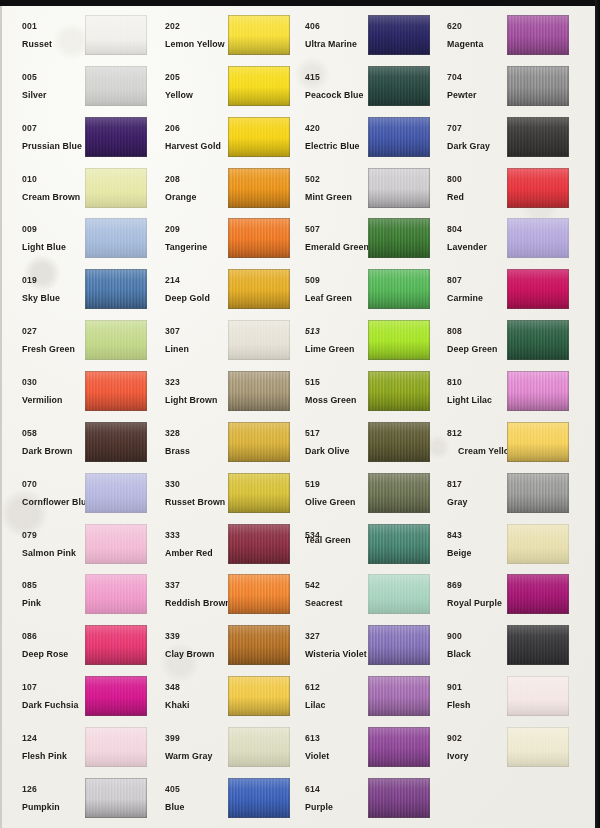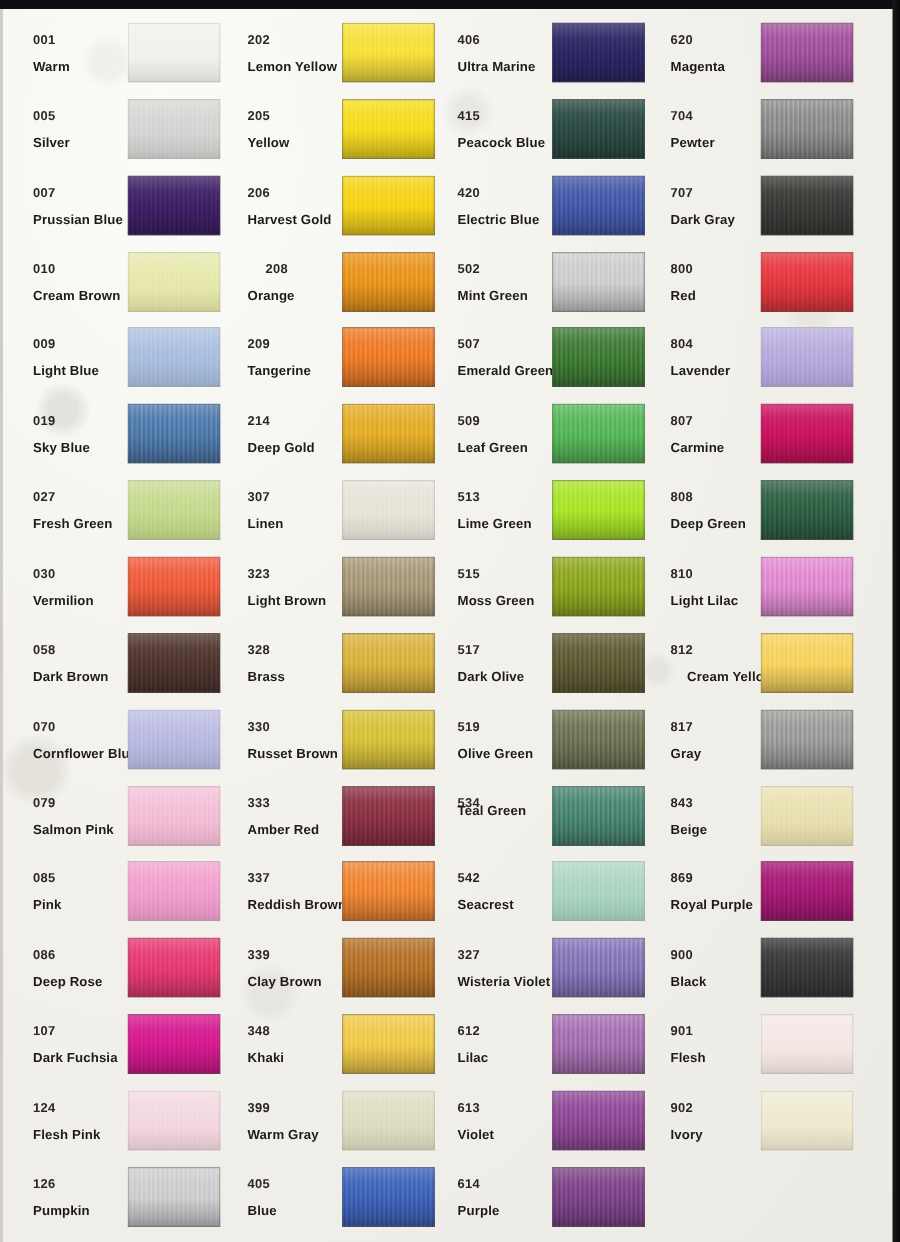--- a/index.html
+++ b/index.html
@@ -92,21 +92,21 @@
   .swatch.pale .threads{opacity:.45;}
 </style>
 </head>
 <body>
 
 <div id="sheet">
   <div id="grain"></div>
   <div class="grid" id="grid">
       <div class="cell">
         <div class="code" style="left: 22px; top: 22px;">001</div>
-        <div class="cname" style="left: 22px; top: 40px;">Warm</div>
+        <div class="cname" style="left: 22px; top: 40px;">Russet</div>
         <div class="swatch pale" style="left: 85px; top: 15px;">
           <div class="base" style="background: rgb(241, 240, 236);"></div>
           <div class="threads"></div>
           <div class="shade"></div>
           <div class="edging"></div>
         </div>
       </div>
       <div class="cell">
         <div class="code" style="left: 22px; top: 72.85px;">005</div>
         <div class="cname" style="left: 22px; top: 90.85px;">Silver</div>
@@ -281,21 +281,21 @@
         <div class="code" style="left: 165px; top: 123.7px;">206</div>
         <div class="cname" style="left: 165px; top: 141.7px;">Harvest Gold</div>
         <div class="swatch" style="left: 228px; top: 116.7px;">
           <div class="base" style="background: rgb(245, 211, 26);"></div>
           <div class="threads"></div>
           <div class="shade"></div>
           <div class="edging"></div>
         </div>
       </div>
       <div class="cell">
-        <div class="code" style="left: 165px; top: 174.55px; margin-left: 12px;">208</div>
+        <div class="code" style="left: 165px; top: 174.55px;">208</div>
         <div class="cname" style="left: 165px; top: 192.55px;">Orange</div>
         <div class="swatch" style="left: 228px; top: 167.55px;">
           <div class="base" style="background: rgb(232, 148, 31);"></div>
           <div class="threads"></div>
           <div class="shade"></div>
           <div class="edging"></div>
         </div>
       </div>
       <div class="cell">
         <div class="code" style="left: 165px; top: 225.4px;">209</div>
@@ -471,21 +471,21 @@
         <div class="code" style="left: 305px; top: 276.25px;">509</div>
         <div class="cname" style="left: 305px; top: 294.25px;">Leaf Green</div>
         <div class="swatch" style="left: 368px; top: 269.25px;">
           <div class="base" style="background: rgb(86, 182, 89);"></div>
           <div class="threads"></div>
           <div class="shade"></div>
           <div class="edging"></div>
         </div>
       </div>
       <div class="cell">
-        <div class="code" style="left: 305px; top: 327.1px;">513</div>
+        <div class="code" style="left: 305px; top: 327.1px; font-style: italic;">513</div>
         <div class="cname" style="left: 305px; top: 345.1px;">Lime Green</div>
         <div class="swatch" style="left: 368px; top: 320.1px;">
           <div class="base" style="background: rgb(168, 228, 43);"></div>
           <div class="threads"></div>
           <div class="shade"></div>
           <div class="edging"></div>
         </div>
       </div>
       <div class="cell">
         <div class="code" style="left: 305px; top: 377.95px;">515</div>

